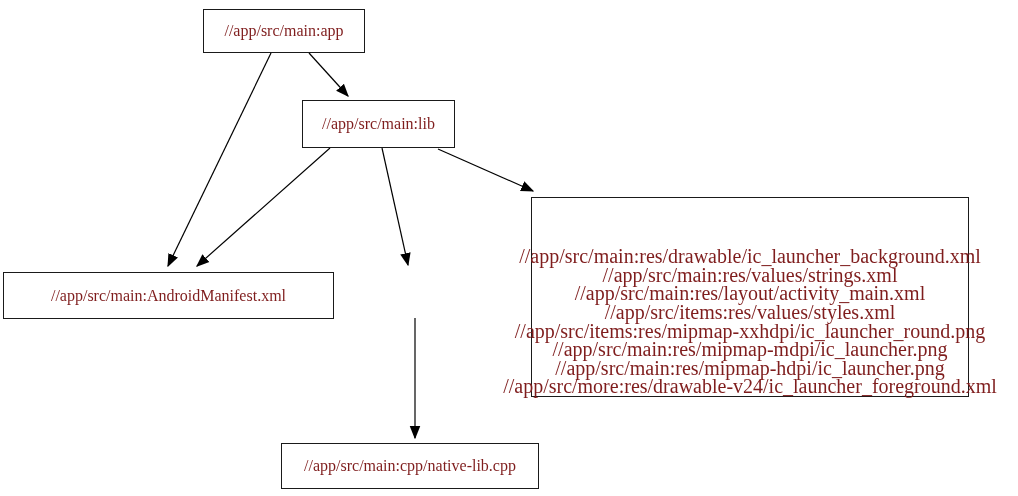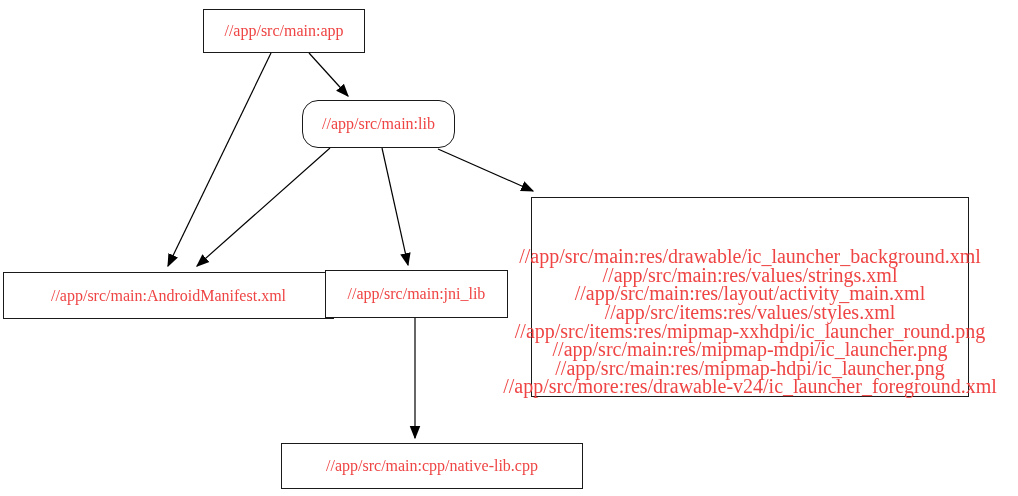--- a/index.html
+++ b/index.html
@@ -6,21 +6,21 @@
     margin: 0;
     padding: 0;
     background: #ffffff;
   }
   .canvas {
     position: relative;
     width: 1018px;
     height: 496px;
     background: #ffffff;
     font-family: "Liberation Serif", "DejaVu Serif", serif;
-    color: #ef4444;
+    color: #7f1d1d;
     overflow: hidden;
   }
   .edges {
     position: absolute;
     left: 0;
     top: 0;
     width: 1018px;
     height: 496px;
     pointer-events: none;
   }
@@ -31,24 +31,24 @@
     background: #ffffff;
     display: flex;
     align-items: center;
     justify-content: center;
     text-align: center;
     font-size: 16px;
     line-height: 18px;
     white-space: nowrap;
   }
   .node-app            { left: 203px; top: 9px;   width: 162px; height: 44px; }
-  .node-lib            { left: 302px; top: 100px; width: 153px; height: 48px; border-radius: 16px; }
+  .node-lib            { left: 302px; top: 100px; width: 153px; height: 48px; }
   .node-manifest       { left: 3px;   top: 272px; width: 331px; height: 47px; }
   .node-jni            { left: 325px; top: 270px; width: 183px; height: 48px; }
-  .node-cpp            { left: 281px; top: 443px; width: 302px; height: 46px; }
+  .node-cpp            { left: 281px; top: 443px; width: 258px; height: 46px; }
   .node-res {
     left: 531px; top: 197px; width: 438px; height: 200px;
     flex-direction: column;
     justify-content: flex-end;
     font-size: 20px;
     line-height: 18.6px;
   }
   .res-line {
     white-space: nowrap;
   }
@@ -77,23 +77,20 @@
   </div>
 
   <div class="node node-lib">
     <span>//app/src/main:lib</span>
   </div>
 
   <div class="node node-manifest">
     <span>//app/src/main:AndroidManifest.xml</span>
   </div>
 
-  <div class="node node-jni">
-    <span>//app/src/main:jni_lib</span>
-  </div>
 
   <div class="node node-res">
     <div class="res-line">//app/src/main:res/drawable/ic_launcher_background.xml</div>
     <div class="res-line">//app/src/main:res/values/strings.xml</div>
     <div class="res-line">//app/src/main:res/layout/activity_main.xml</div>
     <div class="res-line">//app/src/items:res/values/styles.xml</div>
     <div class="res-line">//app/src/items:res/mipmap-xxhdpi/ic_launcher_round.png</div>
     <div class="res-line">//app/src/main:res/mipmap-mdpi/ic_launcher.png</div>
     <div class="res-line">//app/src/main:res/mipmap-hdpi/ic_launcher.png</div>
     <div class="res-line">//app/src/more:res/drawable-v24/ic_launcher_foreground.xml</div>

